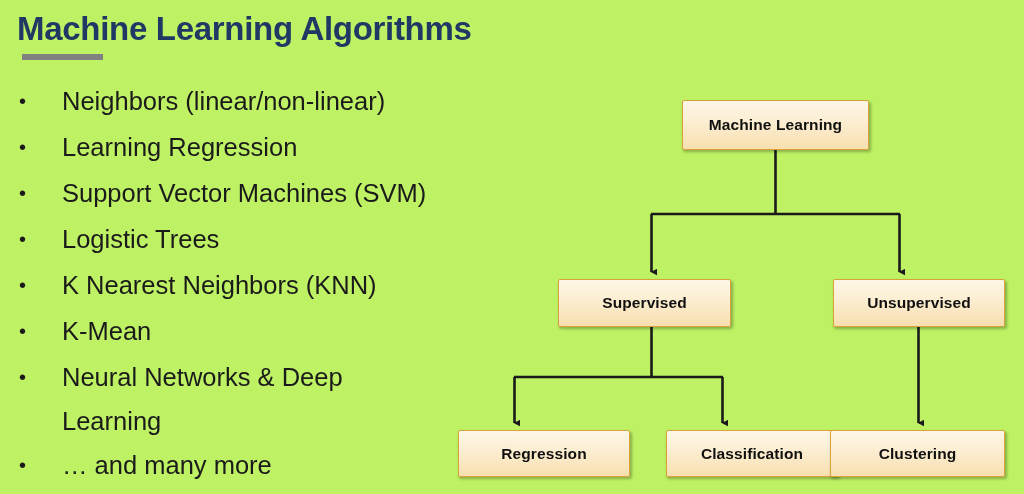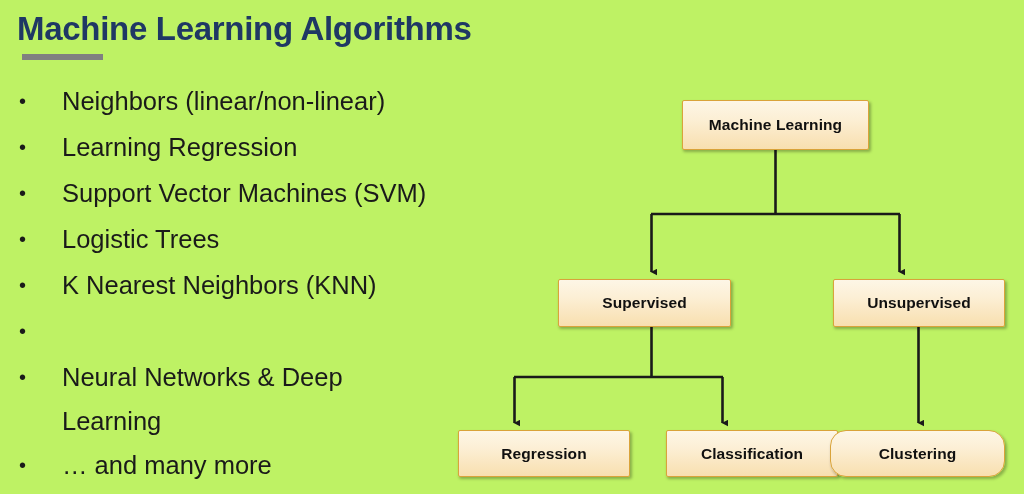--- a/index.html
+++ b/index.html
@@ -96,21 +96,21 @@
     font-weight: bold;
     font-size: 15.5px;
     letter-spacing: 0.1px;
     text-align: center;
   }
   #node-root      { left: 682px; top: 100px; width: 187px; height: 50px; }
   #node-sup       { left: 539px; top: 279px; width: 173px; height: 48px; margin-left: 19px; }
   #node-unsup     { left: 833px; top: 279px; width: 172px; height: 48px; justify-content: center; }
   #node-reg       { left: 428px; top: 430px; width: 172px; height: 47px; margin-left: 30px; }
   #node-class     { left: 666px; top: 430px; width: 172px; height: 47px; }
-  #node-clust     { left: 830px; top: 430px; width: 175px; height: 47px; border-radius: 16px; }
+  #node-clust     { left: 830px; top: 430px; width: 175px; height: 47px; }
 </style>
 </head>
 <body>
 
 <div id="slide">
 
   <div id="title">Machine Learning Algorithms</div>
   <div id="title-rule"></div>
 
   <div id="bullets">
@@ -129,20 +129,21 @@
     <div class="bullet-row">
       <span class="dot">•</span>
       <span class="btext">Logistic Trees</span>
     </div>
     <div class="bullet-row">
       <span class="dot">•</span>
       <span class="btext">K Nearest Neighbors (KNN)</span>
     </div>
     <div class="bullet-row">
       <span class="dot">•</span>
+      <span class="btext">K-Mean</span>
     </div>
     <div class="bullet-row wrap">
       <span class="dot">•</span>
       <span class="btext">Neural Networks &amp; Deep Learning</span>
     </div>
     <div class="bullet-row">
       <span class="dot">•</span>
       <span class="btext">… and many more</span>
     </div>
   </div>

